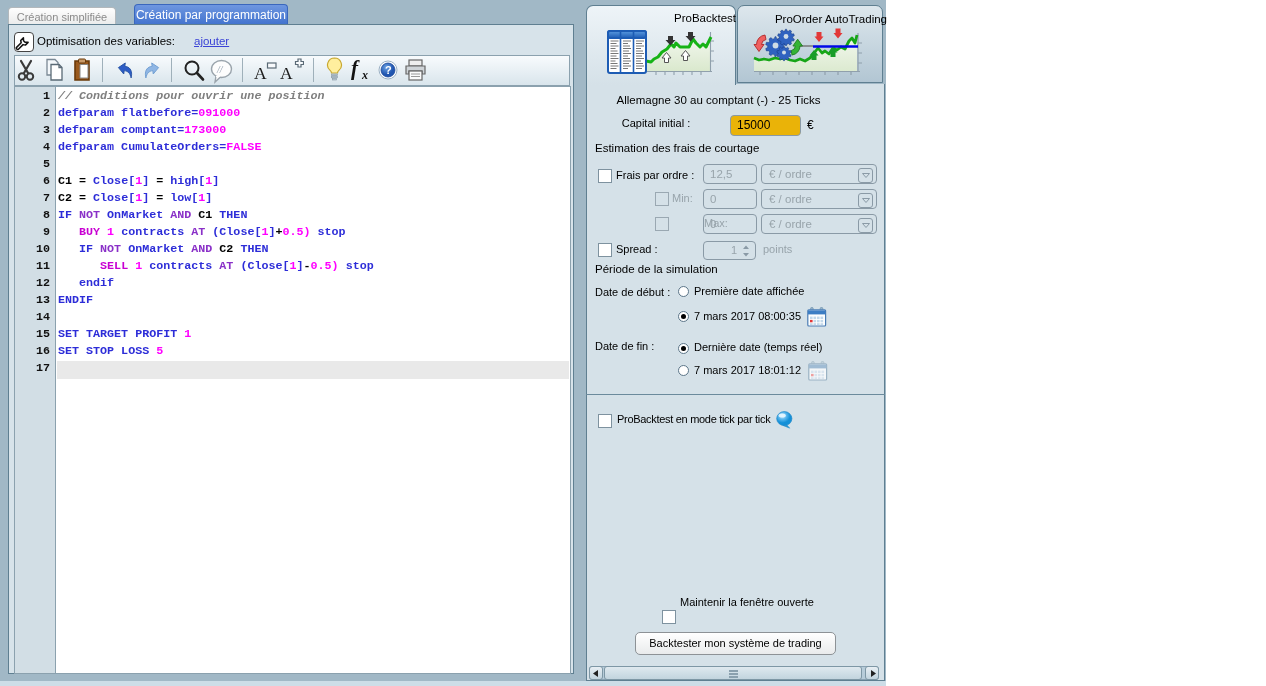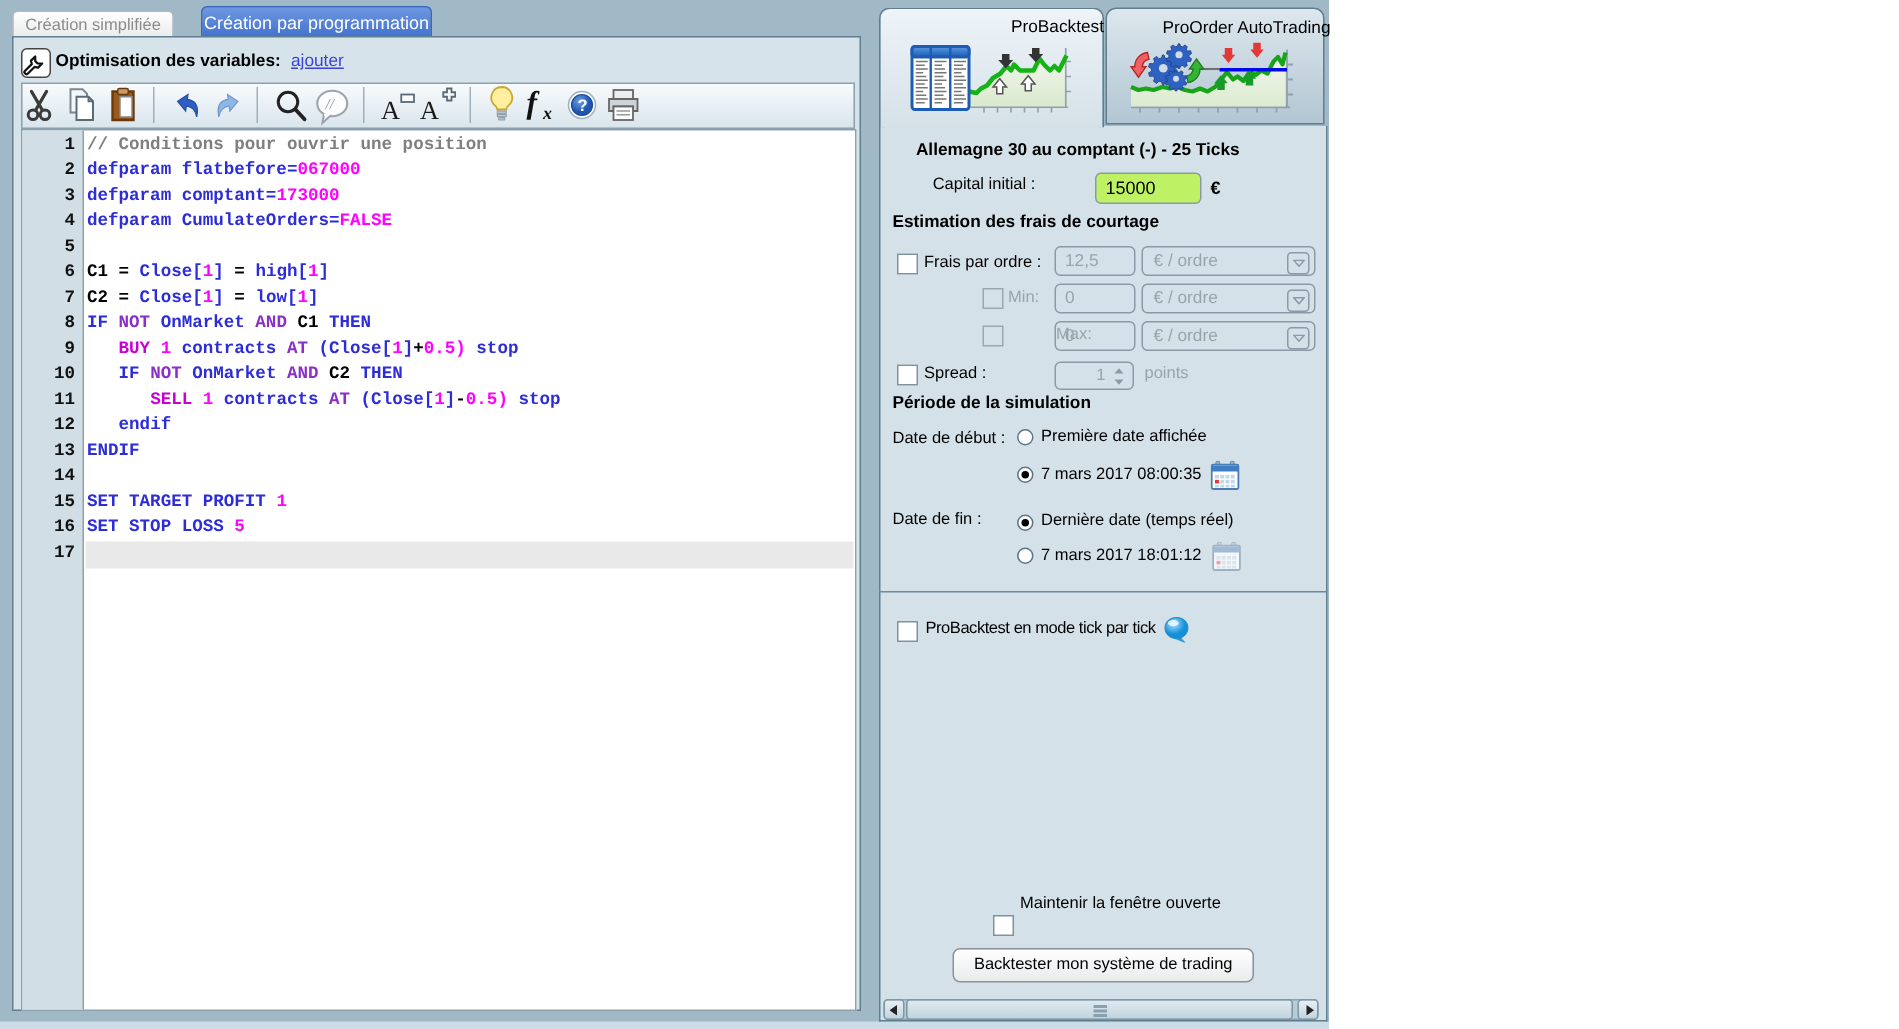--- a/index.html
+++ b/index.html
@@ -1,21 +1,21 @@
 <!DOCTYPE html>
 <html><head><meta charset="utf-8"><title>ProBacktest</title>
 <style>
 html,body{margin:0;padding:0}
 body{width:1266px;height:686px;position:relative;background:#fff;font-family:"Liberation Sans",sans-serif;overflow:hidden;font-size:11px;color:#000}
 .a{position:absolute}
-.b{font-weight:bold}
+.b{font-weight:normal}
 .g{color:#98a4ab}
 .inp{border:1px solid #8a9aa6;border-radius:4px;box-sizing:border-box}
 .sep{width:1px;background:#9fb0ba;height:24px;top:58px}
-.cm{color:#7f7f7f;}
+.cm{color:#7f7f7f;font-style:italic}
 .kb{color:#2d2dd8}
 .vi{color:#8a30c8}
 .mg{color:#f0f}
 .bs{color:#c800d2}
 pre{margin:0;font-family:"Liberation Mono",monospace;font-weight:bold;font-size:11.7px;line-height:17px}
 </style></head>
 <body>
 
 <div class="a" style="left:0;top:0;width:886px;height:686px;background:#a1b8c6"></div>
 <div class="a" style="left:0;top:681px;width:886px;height:5px;background:#cddde7"></div>
@@ -123,21 +123,21 @@
 11
 12
 13
 14
 15
 16
 17</pre>
   </div>
 <div class="a" style="left:58px;top:88px">
     <pre><span class="cm">// Conditions pour ouvrir une position</span>
-<span class="kb">defparam flatbefore=</span><span class="mg">067000</span>
+<span class="kb">defparam flatbefore=</span><span class="mg">091000</span>
 <span class="kb">defparam comptant=</span><span class="mg">173000</span>
 <span class="kb">defparam CumulateOrders=</span><span class="mg">FALSE</span>
 
 C1 = <span class="kb">Close[</span><span class="mg">1</span><span class="kb">]</span> = <span class="kb">high[</span><span class="mg">1</span><span class="kb">]</span>
 C2 = <span class="kb">Close[</span><span class="mg">1</span><span class="kb">]</span> = <span class="kb">low[</span><span class="mg">1</span><span class="kb">]</span>
 <span class="kb">IF</span> <span class="vi">NOT</span> <span class="kb">OnMarket</span> <span class="vi">AND</span> C1 <span class="kb">THEN</span>
    <span class="bs">BUY</span> <span class="mg">1</span> <span class="kb">contracts</span> <span class="vi">AT</span> <span class="kb">(Close[</span><span class="mg">1</span><span class="kb">]</span>+<span class="mg">0.5)</span> <span class="kb">stop</span>
    <span class="kb">IF</span> <span class="vi">NOT</span> <span class="kb">OnMarket</span> <span class="vi">AND</span> C2 <span class="kb">THEN</span>
       <span class="bs">SELL</span> <span class="mg">1</span> <span class="kb">contracts</span> <span class="vi">AT</span> <span class="kb">(Close[</span><span class="mg">1</span><span class="kb">]</span>-<span class="mg">0.5)</span> <span class="kb">stop</span>
    <span class="kb">endif</span>
@@ -207,21 +207,21 @@
   <path d="M-0.6 -8.6 h1.2 l.7 2 1.7 .4 1.5 -1.5 2 1.4 -.7 2.1 1.1 1.3 2.2 -.25 .7 2.3 -1.9 1.1 0 1.7 1.9 1.1 -.7 2.3 -2.2 -.25 -1.1 1.3 .7 2.1 -2 1.4 -1.5 -1.5 -1.7 .4 -.7 2 h-1.2 l-.7 -2 -1.7 -.4 -1.5 1.5 -2 -1.4 .7 -2.1 -1.1 -1.3 -2.2 .25 -.7 -2.3 1.9 -1.1 0 -1.7 -1.9 -1.1 .7 -2.3 2.2 .25 1.1 -1.3 -.7 -2.1 2 -1.4 1.5 1.5 1.7 -.4 Z" transform="translate(34,8.5) scale(0.85)"></path>
   <path d="M-0.6 -7 h1.2 l.6 1.7 1.4 .35 1.3 -1.3 1.7 1.2 -.6 1.8 .9 1.1 1.9 -.2 .6 2 -1.6 .95 0 1.4 1.6 .95 -.6 2 -1.9 -.2 -.9 1.1 .6 1.8 -1.7 1.2 -1.3 -1.3 -1.4 .35 -.6 1.7 h-1.2 l-.6 -1.7 -1.4 -.35 -1.3 1.3 -1.7 -1.2 .6 -1.8 -.9 -1.1 -1.9 .2 -.6 -2 1.6 -.95 0 -1.4 -1.6 -.95 .6 -2 1.9 .2 .9 -1.1 -.6 -1.8 1.7 -1.2 1.3 1.3 1.4 -.35 Z" transform="translate(32,24.5) scale(0.85)"></path>
  </g>
  <circle cx="23.5" cy="17.5" r="2.9" fill="#cfdce5"></circle>
  <circle cx="34" cy="8.5" r="2.4" fill="#cfdce5"></circle>
  <circle cx="32" cy="24.5" r="2" fill="#cfdce5"></circle>
 </svg>
 
 <div class="a b" style="left:586px;top:94px;width:265px;text-align:center;font-size:11.5px">Allemagne 30 au comptant (-) - 25 Ticks</div>
 <div class="a" style="left:586px;top:117px;width:140px;text-align:center">Capital initial :</div>
-<div class="a" style="left:730px;top:115px;width:71px;height:21px;background:#bef264;border:1px solid #8a9aa6;border-radius:4px;box-sizing:border-box;font-size:12px;line-height:19px;padding-left:6px">15000</div>
+<div class="a" style="left:730px;top:115px;width:71px;height:21px;background:#eab308;border:1px solid #8a9aa6;border-radius:4px;box-sizing:border-box;font-size:12px;line-height:19px;padding-left:6px">15000</div>
 <div class="a b" style="left:807px;top:118px;font-size:12px">€</div>
 <div class="a b" style="left:595px;top:142px;font-size:11.5px">Estimation des frais de courtage</div>
 
 <div class="a" style="left:598px;top:169px;width:12px;height:12px;background:#fff;border:1px solid #7e929f"></div>
 <div class="a" style="left:616px;top:169px">Frais par ordre :</div>
 <div class="a inp g" style="left:703px;top:164px;width:54px;height:20px;line-height:18px;padding-left:6px;font-size:11.5px">12,5</div>
 <div class="a inp g" style="left:761px;top:164px;width:116px;height:20px;line-height:18px;padding-left:7px;font-size:11.5px">€ / ordre
  <span class="a" style="right:3px;top:2.5px;width:13px;height:13px;border:1px solid #8a9aa6;border-radius:3px">
       <svg class="a" style="left:2.5px;top:4px" width="8" height="5">
         <path d="M0.5 0.5 h7 l-3.5 4 Z" fill="none" stroke="#8a9aa6" stroke-width="1"></path>

